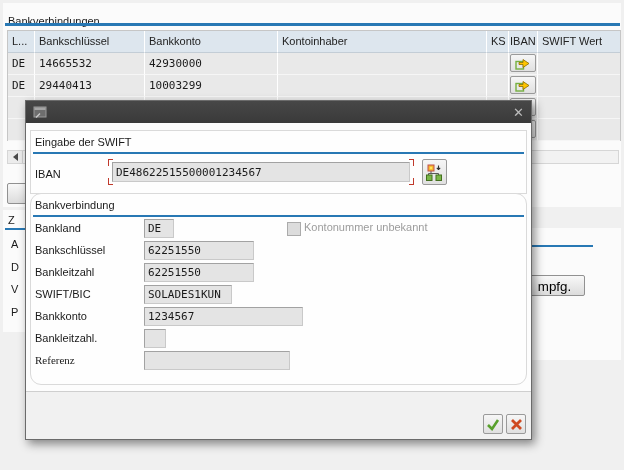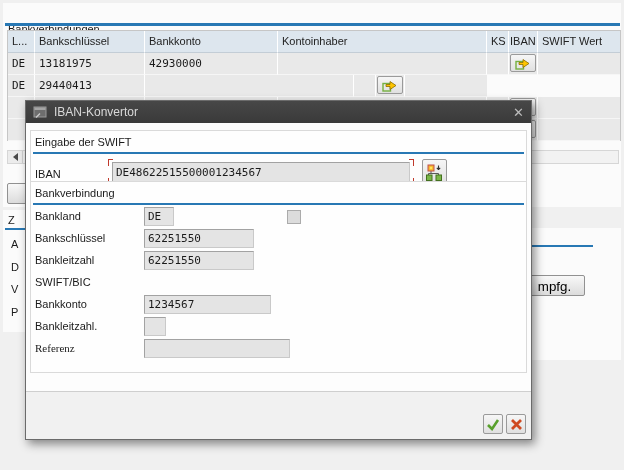--- a/index.html
+++ b/index.html
@@ -69,21 +69,21 @@
   }
   .dlg-titlebar {
     height:22px; background:linear-gradient(#474747,#3a3a3a);
     color:#d8d8d8; font-size:12px; display:flex; align-items:center; padding:0 7px;
   }
   .dlg-title { margin-left:6px; }
   .dlg-close { margin-left:auto; color:#bdbdbd; font-size:13px; line-height:13px; cursor:pointer; }
 
   .group { position:absolute; left:4px; width:495px; background:#fefefe; border:1px solid #dadada; }
   .group-eingabe { top:29px; height:62px; }
-  .group-bank { top:80px; height:190px; }
+  .group-bank { top:92px; height:190px;border-radius:11px; }
   .grp-title { position:absolute; left:4px; top:5px; white-space:nowrap; }
   .grp-rule { position:absolute; left:2px; right:2px; top:21px; height:2px; background:#2878b4; }
 
   .fld-label { position:absolute; left:4px; white-space:nowrap; }
   .fld {
     position:absolute; box-sizing:border-box; height:19px;
     background:#e4e4e4; border:1px solid #a2a2a2; border-right-color:#c9c9c9; border-bottom-color:#c9c9c9;
     font-family:"DejaVu Sans Mono", monospace; font-size:11px; color:#1a1a1a;
     padding:1px 3px; outline:none;
   }
@@ -113,55 +113,56 @@
     position:absolute; left:0; right:0; bottom:0; height:47px;
     background:#f1f1f1; border-top:1px solid #cfcfcf;
   }
   .btn-ok { right:28px; bottom:5px; width:20px; height:20px; }
   .btn-cancel { right:5px; bottom:5px; width:20px; height:20px; }
 </style>
 </head>
 <body>
 
 <div class="panel panel-top">
-  <div class="section-title" style="left:5px; top:20px;text-align:right;">Bankverbindungen</div>
+  <div class="section-title" style="left:5px; top:12px;text-align:right;">Bankverbindungen</div>
   <div class="blue-rule" style="left:2px; top:20px; width:615px;"></div>
 </div>
 
 <div class="tbl">
   <div class="trow thead">
     <div class="tcell c-land">L...</div>
     <div class="tcell c-schl">Bankschlüssel</div>
     <div class="tcell c-konto">Bankkonto</div>
     <div class="tcell c-inh">Kontoinhaber</div>
     <div class="tcell c-ks">KS</div>
     <div class="tcell c-iban">IBAN</div>
     <div class="tcell c-wert">SWIFT Wert</div>
   </div>
 
   <div class="trow">
     <div class="tcell c-land mono">DE</div>
-    <div class="tcell c-schl mono">13181975</div>
+    <div class="tcell c-schl mono">14665532</div>
     <div class="tcell c-konto mono">42930000</div>
     <div class="tcell c-inh mono"></div>
     <div class="tcell c-ks mono"></div>
     <div class="tcell c-iban">
         <button class="iban-btn">
       <svg width="16" height="13" viewBox="0 0 16 13">
         <rect x="1" y="4.5" width="7.5" height="7.5" fill="none" stroke="#76b041" stroke-width="1.4"></rect>
         <polygon points="4,5.5 8,5.5 8,2.5 14,6.5 8,10.5 8,7.5 4,7.5" fill="#fdc400" stroke="#8a6d00" stroke-width="0.8"></polygon>
       </svg>
         </button>
       </div>
     <div class="tcell c-wert mono"></div>
   </div>
 
   <div class="trow">
     <div class="tcell c-land mono">DE</div>
     <div class="tcell c-schl mono">29440413</div>
+    <div class="tcell c-konto mono">10003299</div>
     <div class="tcell c-inh mono"></div>
     <div class="tcell c-ks mono"></div>
     <div class="tcell c-iban">
         <button class="iban-btn">
       <svg width="16" height="13" viewBox="0 0 16 13">
         <rect x="1" y="4.5" width="7.5" height="7.5" fill="none" stroke="#76b041" stroke-width="1.4"></rect>
         <polygon points="4,5.5 8,5.5 8,2.5 14,6.5 8,10.5 8,7.5 4,7.5" fill="#fdc400" stroke="#8a6d00" stroke-width="0.8"></polygon>
       </svg>
         </button>
       </div>
@@ -225,21 +226,20 @@
   <button class="right-btn">mpfg.</button>
 </div>
 
 <div class="dialog">
   <div class="dlg-titlebar">
     <svg width="15" height="13" viewBox="0 0 15 13">
       <rect x="1" y="1" width="12" height="10" fill="#6e6e6e" stroke="#9a9a9a"></rect>
       <rect x="1.5" y="1.5" width="11" height="2.5" fill="#a5a5a5"></rect>
       <path d="M3 11.5 L7 7.5" stroke="#cfcfcf" stroke-width="1.2"></path>
     </svg>
-    <span class="dlg-title">IBAN-Konvertor</span>
     <span class="dlg-close">✕</span>
   </div>
 
   <div class="group group-eingabe">
     <div class="grp-title">Eingabe der SWIFT</div>
     <div class="grp-rule"></div>
     <div class="fld-label" style="top:37px;">IBAN</div>
     <div class="iban-wrap">
       <input class="fld" value="DE48622515500001234567" style="">
       <i class="corner tl"></i>
@@ -260,31 +260,33 @@
   </div>
 
   <div class="group group-bank">
     <div class="grp-title">Bankverbindung</div>
     <div class="grp-rule"></div>
 
     <div class="fld-label" style="top:28px;">Bankland</div>
     <input class="fld bank-fld" style="top: 25px; width: 30px;" value="DE">
 
     <div class="chk-box"></div>
+    <div class="chk-label">Kontonummer unbekannt</div>
 
     <div class="fld-label" style="top:50px;">Bankschlüssel</div>
     <input class="fld bank-fld" style="top: 47px; width: 110px;" value="62251550">
 
     <div class="fld-label" style="top:72px;">Bankleitzahl</div>
     <input class="fld bank-fld" style="top: 69px; width: 110px;" value="62251550">
 
     <div class="fld-label" style="top:94px;">SWIFT/BIC</div>
+    <input class="fld bank-fld" style="top: 91px; width: 88px;" value="SOLADES1KUN">
 
     <div class="fld-label" style="top:116px;">Bankkonto</div>
-    <input class="fld bank-fld" style="top: 113px; width: 127px;" value="1234567">
+    <input class="fld bank-fld" style="top: 113px; width: 159px;" value="1234567">
 
     <div class="fld-label" style="top:138px;">Bankleitzahl.</div>
     <input class="fld bank-fld" style="top: 135px; width: 22px;" value="">
 
     <div class="fld-label" style="top:160px;font-family:Liberation Serif, serif;">Referenz</div>
     <input class="fld bank-fld" style="top: 157px; width: 146px;" value="">
   </div>
 
   <div class="dlg-footer">
     <button class="icon-btn btn-ok">

